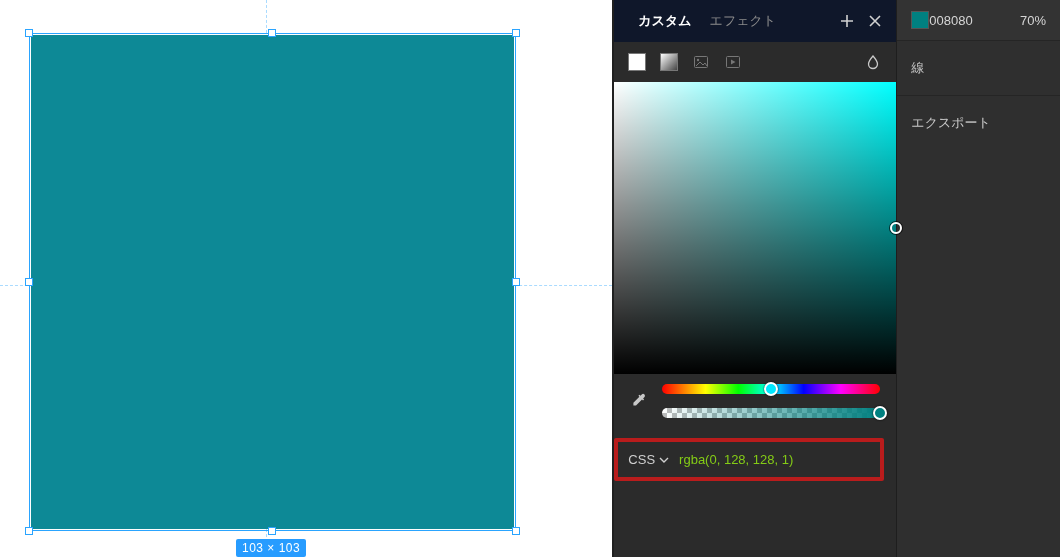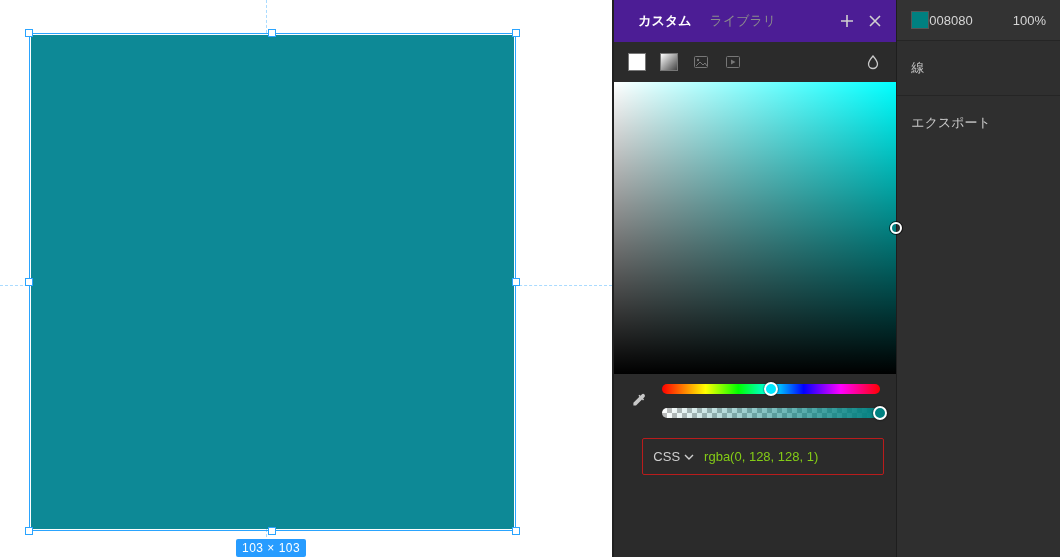--- a/index.html
+++ b/index.html
@@ -64,21 +64,21 @@
     background: #2b2b2b;
     color: #fff;
     font-size: 13px;
   }
   .picker-header {
     display: flex;
     align-items: center;
     gap: 2px;
     height: 42px;
     padding: 0 8px 0 16px;
-    background: #4c1d95;
+    background: #0f172a;
   }
   .tab { color: #8c8c8c; cursor: pointer; padding: 4px 8px; }
   .tab.active { color: #ffffff; font-weight: 600; }
   .spacer { flex: 1; }
   .hicon { width: 26px; height: 26px; display: flex; align-items: center; justify-content: center; color: #d0d0d0; cursor: pointer; }
   .hicon svg { width: 16px; height: 16px; }
 
   .type-row {
     display: flex;
     align-items: center;
@@ -147,23 +147,23 @@
     transform:translate(-50%,-50%);
     box-shadow:0 0 2px #000;
   }
   .hue-knob { background:#00e8ff; }
   .alpha-knob { background:#008080; }
 
   .css-row {
     display:flex;
     align-items:center;
     gap:10px;
-    margin: 14px 12px 0 28px;
+    margin: 14px 12px 0 0;
     padding: 10px 10px;
-    border: 1px solid #b91c1c;
+    border: 4px solid #b91c1c;
     border-radius: 2px;
   }
   .fmt-label { color:#cfcfcf; display:flex; align-items:center; gap:4px; cursor:pointer; }
   .fmt-label svg { width:10px;height:10px; }
   .css-val { color:#84cc16; flex:1; }
 
   .doc-colors {
     display:flex;
     align-items:center;
     gap:6px;
@@ -226,21 +226,21 @@
 
     <div class="dim-badge">103 × 103</div>
   </div>
 
   <div class="gap"></div>
 
   <div class="picker">
 
     <div class="picker-header">
       <div class="tab active">カスタム</div>
-      <div class="tab">ライブラリ</div>
+      <div class="tab">エフェクト</div>
       <div class="spacer"></div>
       <div class="hicon">
         <svg viewBox="0 0 16 16">
             <path d="M8 2v12M2 8h12" stroke="currentColor" stroke-width="1.6" fill="none"></path>
           </svg>
       </div>
       <div class="hicon">
         <svg viewBox="0 0 16 16">
             <path d="M3 3l10 10M13 3L3 13" stroke="currentColor" stroke-width="1.6" fill="none"></path>
           </svg>
@@ -300,19 +300,19 @@
       <div class="css-val">rgba(0, 128, 128, 1)</div>
     </div>
 
 
   </div>
 
   <div class="inspector">
     <div class="fill-row">
       <div class="fill-swatch"></div>
       <div class="fill-hex">008080</div>
-      <div class="fill-alpha">100%</div>
+      <div class="fill-alpha">70%</div>
     </div>
     <div class="insp-section">線</div>
     <div class="insp-section">エクスポート</div>
   </div>
 
 </div>
 
 </body></html>

